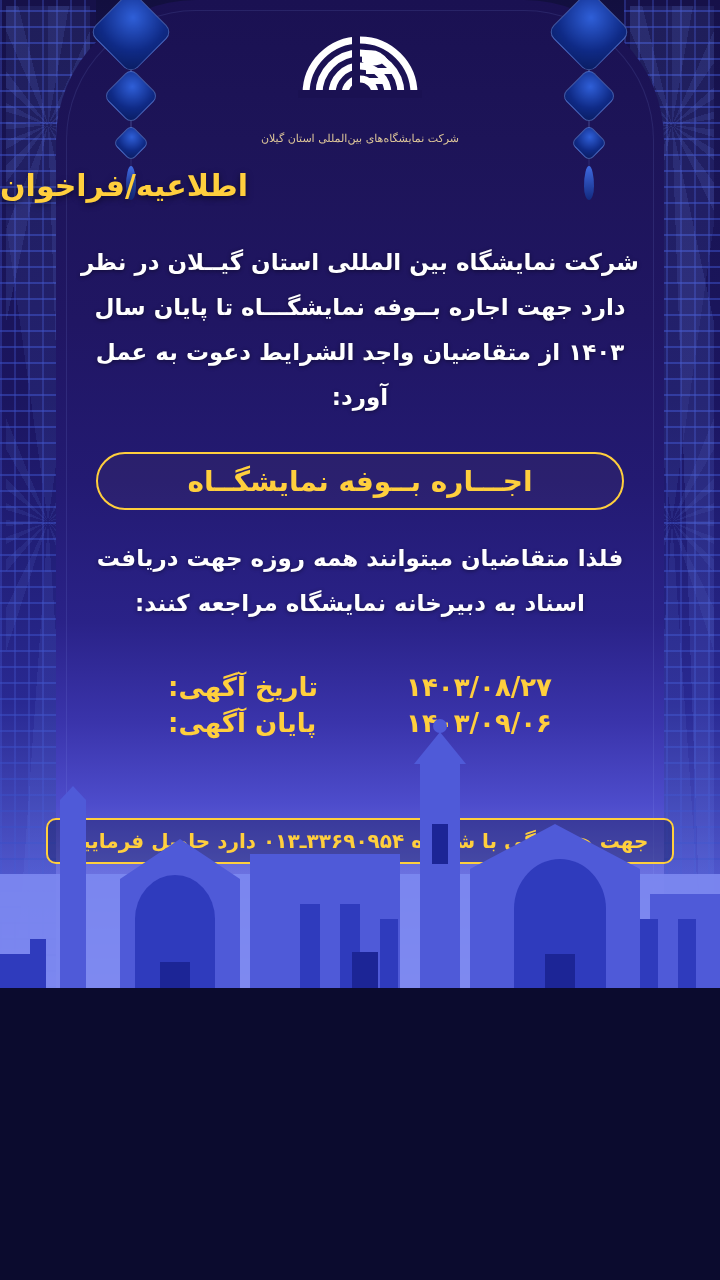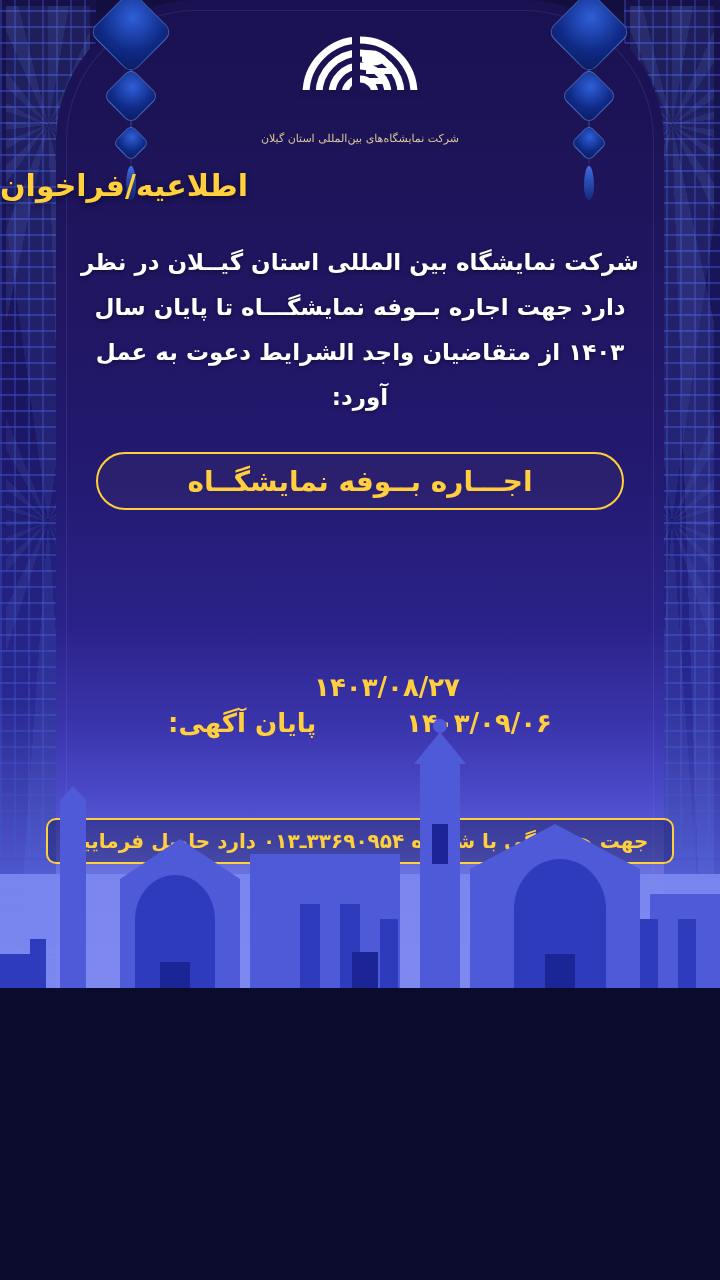--- a/index.html
+++ b/index.html
@@ -223,24 +223,26 @@
   </div>
 
   <div class="headline">اطلاعیه/فراخوان</div>
 
   <div class="body-text">شرکت نمایشگاه بین المللی استان گیــلان در  نظر دارد جهت اجاره بــوفه نمایشگـــاه تا پایان سال ۱۴۰۳ از متقاضیان واجد الشرایط دعوت به عمل آورد:</div>
 
   <div class="ribbon">
     <span>اجـــاره بــوفه نمایشگــاه</span>
   </div>
 
+  <div class="body-text-2">فلذا متقاضیان میتوانند همه روزه جهت دریافت اسناد به دبیرخانه نمایشگاه مراجعه کنند:</div>
 
   <div class="dates">
     <div class="date-row">
       <span class="value">۱۴۰۳/۰۸/۲۷</span>
+      <span class="label">تاریخ آگهی:</span>
     </div>
     <div class="date-row">
       <span class="value">۱۴۰۳/۰۹/۰۶</span>
       <span class="label">پایان آگهی:</span>
     </div>
   </div>
 
   <div class="contact-bar">
     <span>جهت هماهنگی با شماره ۳۳۶۹۰۹۵۴ـ۰۱۳ دارد حاصل فرمایید</span>
   </div>

